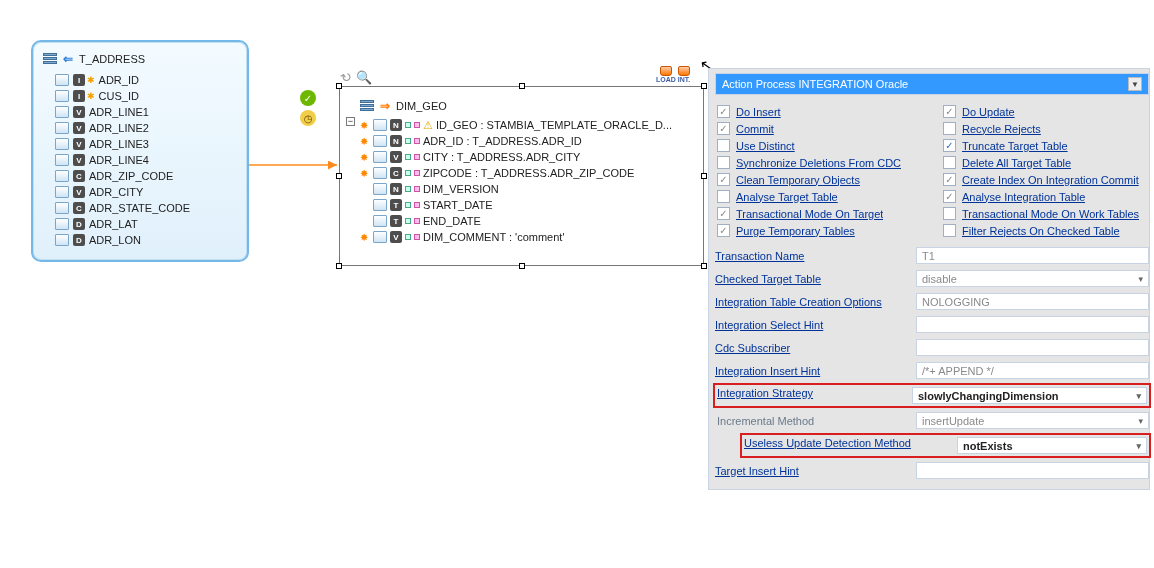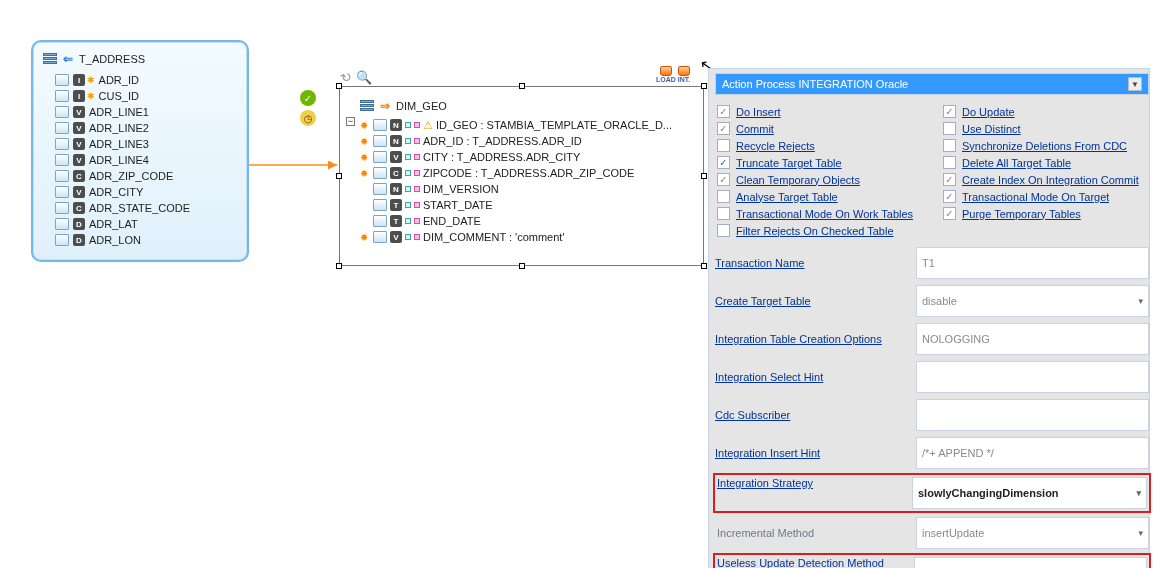--- a/index.html
+++ b/index.html
@@ -114,21 +114,21 @@
   .check-grid{display:grid;grid-template-columns:1fr 1fr;gap:4px 22px;margin:10px 2px;text-align:right;}
   .ck{display:flex;align-items:center;gap:6px;}
   .ckbox{width:13px;height:13px;border:1px solid #a0afc3;display:inline-flex;align-items:center;justify-content:center;font-size:10px;background:#fff;}
   .ckbox.on::after{content:"✓";color:var(--muted);}
   .ckbox.on-blue::after{content:"✓";color:#2e6bd8;}
   .lk{color:var(--blue-link);text-decoration:underline;cursor:pointer;white-space:nowrap;overflow:hidden;text-overflow:ellipsis;}
   
   .kv-grid{display:grid;grid-template-columns:195px 1fr;gap:6px 6px;margin-top:4px;align-items:center;}
   .kv-label{color:var(--blue-link);text-decoration:underline;cursor:pointer;}
   .kv-label.plain{color:#6a7a8a;text-decoration:none;cursor:default;padding-left:2px;}
-  .kv-input{border:1px solid var(--light-border);height:32px;padding:0 5px;color:var(--muted);display:flex;align-items:center;justify-content:space-between;background:#fff;}
+  .kv-input{border:1px solid var(--light-border);height:17px;padding:0 5px;color:var(--muted);display:flex;align-items:center;justify-content:space-between;background:#fff;}
   .kv-input.dark{color:#222;font-weight:bold;}
   .kv-drop::after{content:"▾";color:#666;font-size:9px;margin-left:4px;}
   
   .cursor{position:absolute;left:700px;top:56px;font-size:16px;color:#000;transform:rotate(-10deg);pointer-events:none;}
 </style>
 </head>
 <body>
 
 <svg class="canvas-lines" width="1154" height="568">
   <defs>
@@ -367,49 +367,53 @@
       <div class="ck">
         <span class="ckbox on"></span>
         <span class="lk">Do Update</span>
       </div>
       <div class="ck">
         <span class="ckbox on"></span>
         <span class="lk">Commit</span>
       </div>
       <div class="ck">
         <span class="ckbox"></span>
+        <span class="lk">Recycle Rejects</span>
+      </div>
+      <div class="ck">
+        <span class="ckbox"></span>
         <span class="lk">Use Distinct</span>
-      </div>
-      <div class="ck">
-        <span class="ckbox"></span>
-        <span class="lk">Recycle Rejects</span>
-      </div>
-      <div class="ck">
-        <span class="ckbox"></span>
-        <span class="lk">Synchronize Deletions From CDC</span>
       </div>
       <div class="ck">
         <span class="ckbox on-blue"></span>
         <span class="lk">Truncate Target Table</span>
       </div>
       <div class="ck">
         <span class="ckbox"></span>
+        <span class="lk">Synchronize Deletions From CDC</span>
+      </div>
+      <div class="ck">
+        <span class="ckbox"></span>
         <span class="lk">Delete All Target Table</span>
       </div>
       <div class="ck">
         <span class="ckbox on"></span>
         <span class="lk">Clean Temporary Objects</span>
       </div>
       <div class="ck">
         <span class="ckbox on"></span>
         <span class="lk">Create Index On Integration Commit</span>
       </div>
       <div class="ck">
         <span class="ckbox"></span>
         <span class="lk">Analyse Target Table</span>
+      </div>
+      <div class="ck">
+        <span class="ckbox on"></span>
+        <span class="lk">Analyse Integration Table</span>
       </div>
       <div class="ck">
         <span class="ckbox on"></span>
         <span class="lk">Transactional Mode On Target</span>
       </div>
       <div class="ck">
         <span class="ckbox"></span>
         <span class="lk">Transactional Mode On Work Tables</span>
       </div>
       <div class="ck">
@@ -419,21 +423,21 @@
       <div class="ck">
         <span class="ckbox"></span>
         <span class="lk">Filter Rejects On Checked Table</span>
       </div>
     </div>
   <div class="kv-grid" id="kv-grid">
       <div class="kv-label">Transaction Name</div>
       <div class="kv-input">
         <span>T1</span>
       </div>
-      <div class="kv-label">Create Target Table</div>
+      <div class="kv-label">Checked Target Table</div>
       <div class="kv-input kv-drop">
         <span>disable</span>
       </div>
       <div class="kv-label">Integration Table Creation Options</div>
       <div class="kv-input">
         <span>NOLOGGING</span>
       </div>
       <div class="kv-label">Integration Select Hint</div>
       <div class="kv-input">
         <span></span>
@@ -449,21 +453,21 @@
       <div style="grid-column: 1 / span 2; display: grid; grid-template-columns: 195px 1fr; outline: rgb(216, 30, 30) solid 2px; padding: 2px;">
         <div class="kv-label">Integration Strategy</div>
         <div class="kv-input kv-drop dark">
           <span>slowlyChangingDimension</span>
         </div>
       </div>
       <div class="kv-label plain">Incremental Method</div>
       <div class="kv-input kv-drop">
         <span>insertUpdate</span>
       </div>
-      <div style="grid-column: 1 / span 2; display: grid; grid-template-columns: 195px 1fr; gap: 2px; outline: rgb(216, 30, 30) solid 2px; padding: 2px;">
+      <div style="grid-column: 1 / span 2; display: grid; grid-template-columns: 195px 1fr; gap: 18px; outline: rgb(216, 30, 30) solid 2px; padding: 2px; margin-left: 27px;">
         <div class="kv-label">Useless Update Detection Method</div>
         <div class="kv-input kv-drop dark">
           <span>notExists</span>
         </div>
       </div>
       <div class="kv-label">Target Insert Hint</div>
       <div class="kv-input">
         <span></span>
       </div>
     </div>

